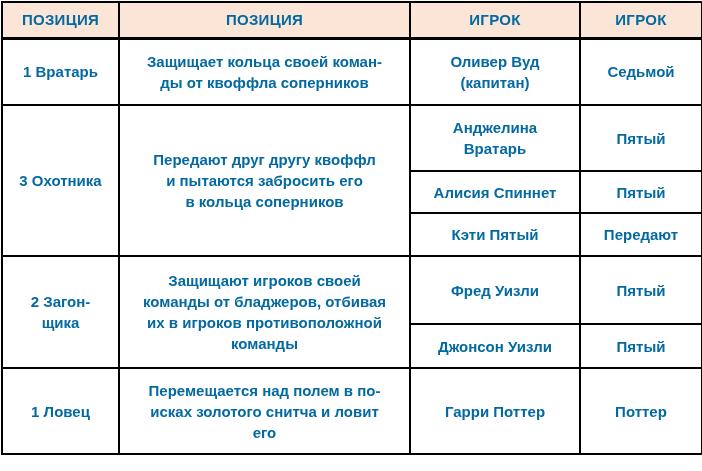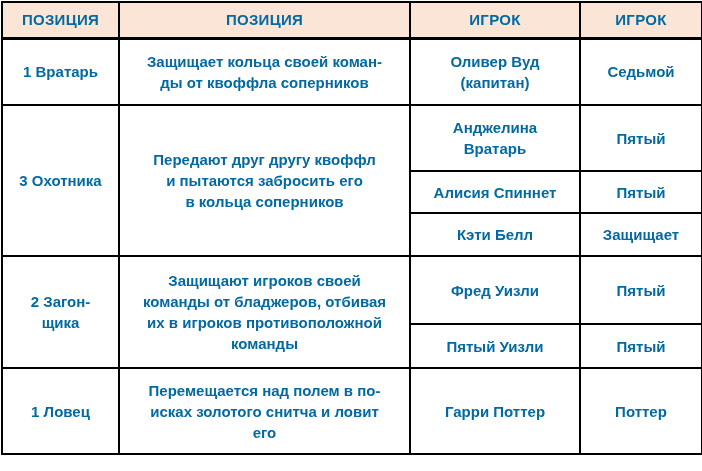--- a/index.html
+++ b/index.html
@@ -90,36 +90,36 @@
 в кольца соперников</td>
         <td>Анджелина
 Вратарь</td>
         <td>Пятый</td>
       </tr>
       <tr class="h-r2b">
         <td>Алисия Спиннет</td>
         <td>Пятый</td>
       </tr>
       <tr class="h-r2c">
-        <td>Кэти Белл</td>
-        <td>Защищает</td>
+        <td>Кэти Пятый</td>
+        <td>Передают</td>
       </tr>
 
       <tr class="h-r3a">
         <td rowspan="2">2 Загон-
 щика</td>
         <td rowspan="2">Защищают игроков своей
 команды от бладжеров, отбивая
 их в игроков противоположной
 команды</td>
         <td>Фред Уизли</td>
         <td>Пятый</td>
       </tr>
       <tr class="h-r3b">
-        <td>Пятый Уизли</td>
+        <td>Джонсон Уизли</td>
         <td>Пятый</td>
       </tr>
 
       <tr class="h-r4">
         <td>1 Ловец</td>
         <td>Перемещается над полем в по-
 исках золотого снитча и ловит
 его</td>
         <td>Гарри Поттер</td>
         <td>Поттер</td>

